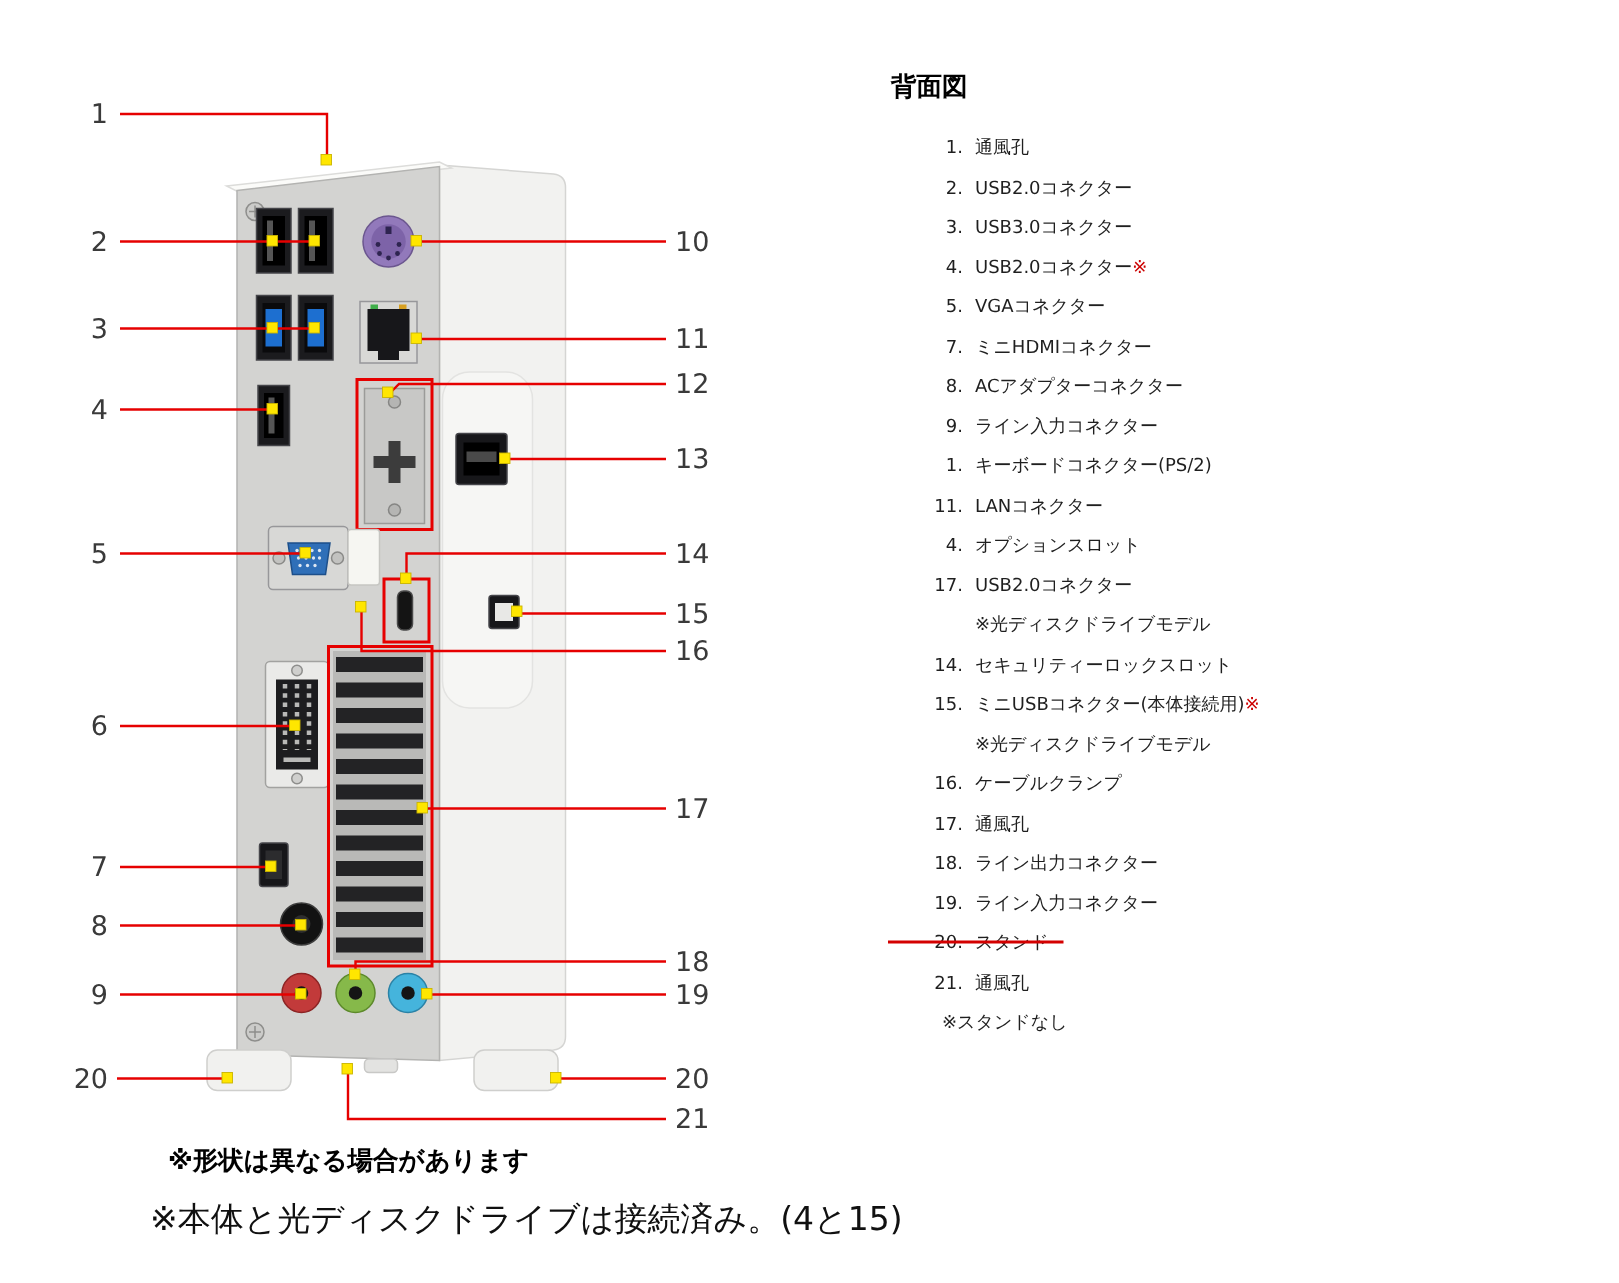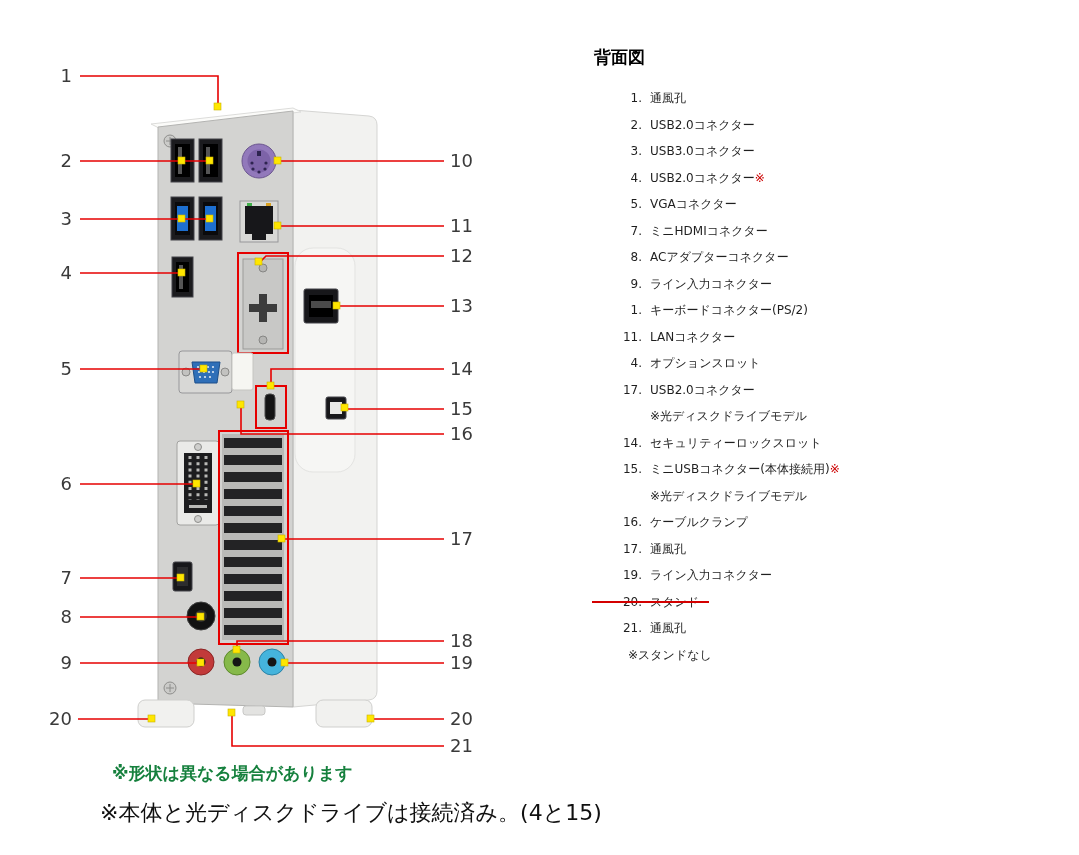--- a/index.html
+++ b/index.html
@@ -12,21 +12,21 @@
   .callout-num text { font-size:18px; fill:#3a3a3a; }
   .legend { position:absolute; left:594px; top:46px; width:480px; color:#1c1c1c; }
   .legend-title { font-size:17px; font-weight:bold; color:#000; margin-bottom:16px; }
   .legend-row { font-size:12px; line-height:26.5px; white-space:nowrap; color:#1f1f1f; }
   .num { display:inline-block; width:48px; text-align:right; margin-right:8px; }
   .red { color:var(--red-text,#cc0000); }
   .note { padding-left:56px; }
   .strike-wrap { position:relative; display:inline-block; }
   .strike-wrap.struck::after { content:""; position:absolute; left:-2px; right:-10px; top:12px; height:2px; background:var(--strike,#d40000); }
   .legend-row.no-num { padding-left:34px; }
-  .footnote1 { position:absolute; left:112px; top:762px; font-size:17px; font-weight:bold; color:#15803d; }
+  .footnote1 { position:absolute; left:112px; top:762px; font-size:17px; font-weight:bold; color:#000000; }
   .footnote2 { position:absolute; left:100px; top:798px; font-size:22px; color:#101010; }
 </style>
 </head>
 <body>
 
 <div class="page">
 
   <svg class="diagram-svg" width="560" height="855" viewBox="0 0 560 855">
 
     <g>
@@ -378,20 +378,24 @@
     <div class="legend-row">
       <span class="strike-wrap"><span class="num">16.</span><span class="lbl">ケーブルクランプ</span><span class="red"></span></span>
       
     </div>
 
     <div class="legend-row">
       <span class="strike-wrap"><span class="num">17.</span><span class="lbl">通風孔</span><span class="red"></span></span>
       
     </div>
 
+    <div class="legend-row">
+      <span class="strike-wrap"><span class="num">18.</span><span class="lbl">ライン出力コネクター</span><span class="red"></span></span>
+      
+    </div>
 
     <div class="legend-row">
       <span class="strike-wrap"><span class="num">19.</span><span class="lbl">ライン入力コネクター</span><span class="red"></span></span>
       
     </div>
 
     <div class="legend-row">
       <span class="strike-wrap struck"><span class="num">20.</span><span class="lbl">スタンド</span><span class="red"></span></span>
       
     </div>

